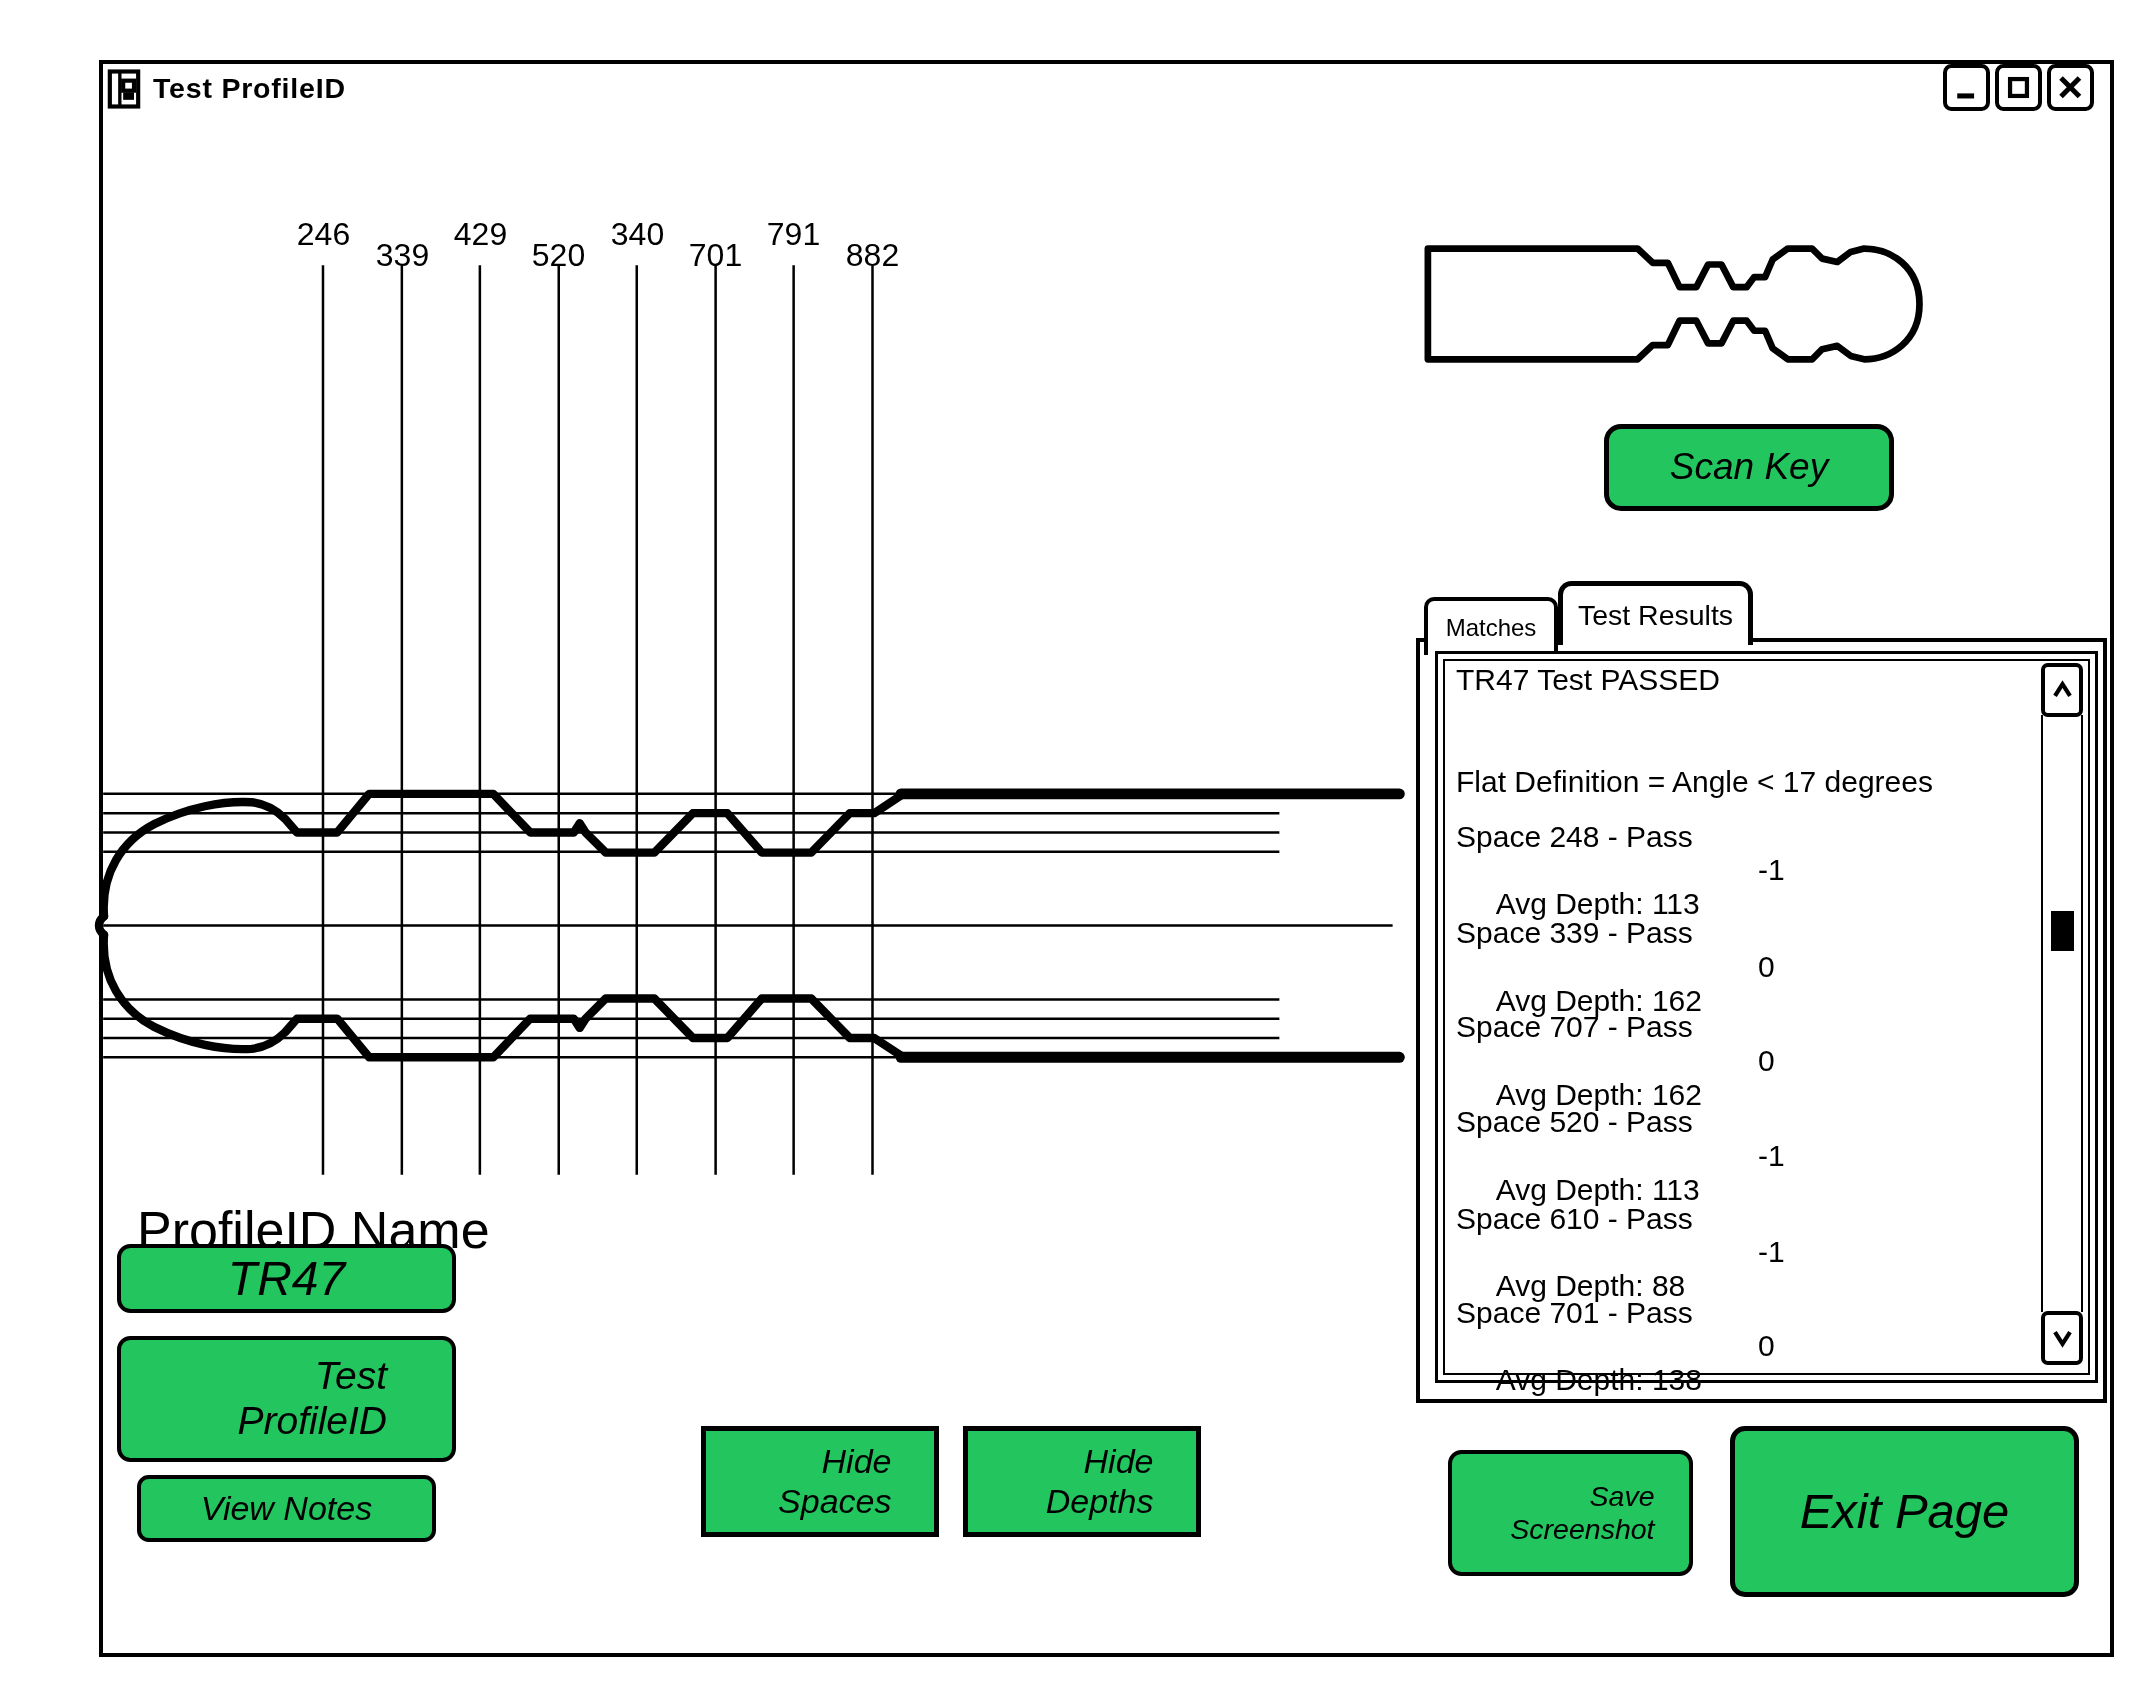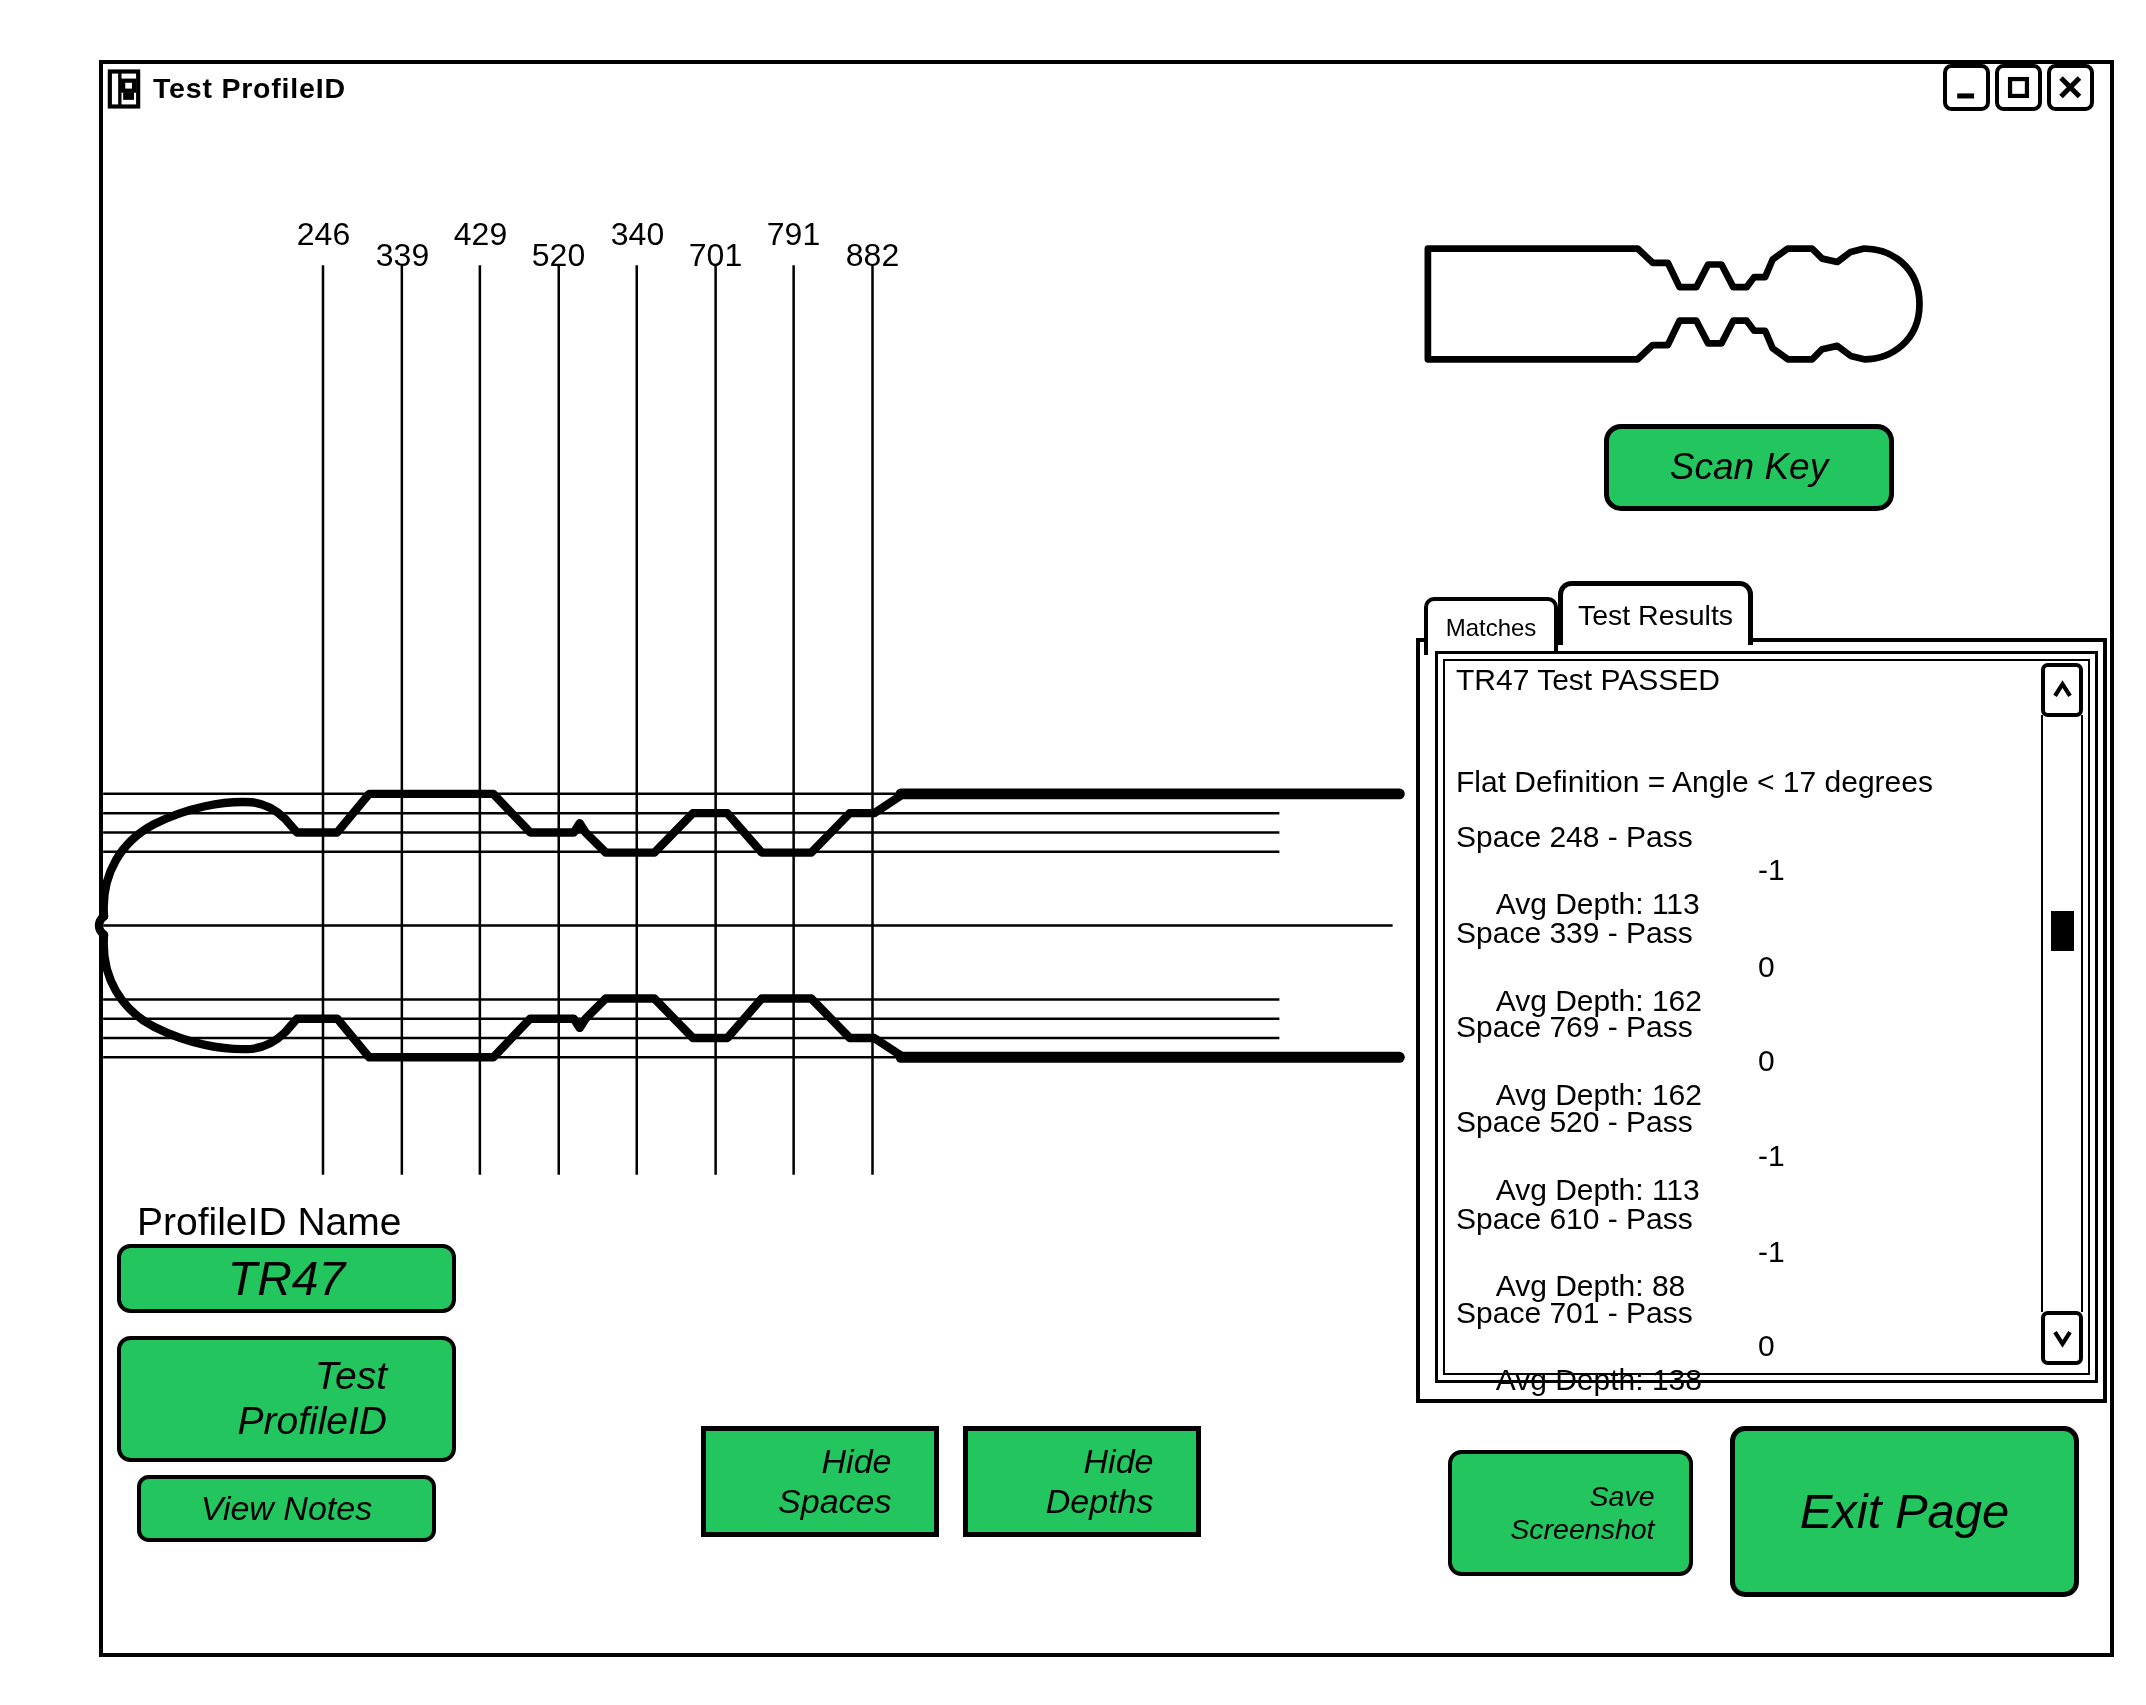--- a/index.html
+++ b/index.html
@@ -20,21 +20,21 @@
   .tab-active{left:1558px;top:581px;width:195px;height:64px;border:5px solid #000;border-bottom:none;
               border-radius:13.4px 13.4px 0 0;font-size:28.5px;z-index:4;}
   .tab-container{left:1416px;top:638px;width:691px;height:765px;border:4.2px solid #000;background:#fff;z-index:1;}
   .panel-outer{left:1435px;top:651px;width:663px;height:732px;border:3.4px solid #000;padding:5px;background:#fff;z-index:2;}
   .panel-inner{border:2.5px solid #000;width:100%;height:100%;box-sizing:border-box;background:#fff;}
   .ptext{font-size:30px;white-space:pre;z-index:5;}
   .scroll-box{left:2041px;width:42px;border:4.2px solid #000;border-radius:6.7px;background:#fff;z-index:6;
               display:flex;align-items:center;justify-content:center;}
   .scroll-track{left:2041px;top:715px;width:42px;height:597px;border-left:2.5px solid #000;border-right:2.5px solid #000;z-index:5;}
   .scroll-thumb{left:2051px;top:911px;width:22.7px;height:40px;background:#000;z-index:6;}
-  .form-label{font-size:39px;}
+  .form-label{font-size:52px;}
   svg{display:block;}
 </style>
 </head>
 <body>
 
 <div class="stage">
 
   <div class="abs window-frame"></div>
 
   <span class="abs" style="left:107px;top:69px;">
@@ -152,21 +152,21 @@
     <span>Avg Depth: 113</span>
     <span class="abs" style="left:294px;top:0;">-1</span>
   </div>
 
   <div class="abs ptext" style="left:1456px;top:916px;">Space 339 - Pass</div>
   <div class="abs ptext" style="left:1464px;top:950px;width:587px;">
     <span>Avg Depth: 162</span>
     <span class="abs" style="left:294px;top:0;">0</span>
   </div>
 
-  <div class="abs ptext" style="left:1456px;top:1010px;">Space 769 - Pass</div>
+  <div class="abs ptext" style="left:1456px;top:1010px;">Space 707 - Pass</div>
   <div class="abs ptext" style="left:1464px;top:1044px;width:587px;">
     <span>Avg Depth: 162</span>
     <span class="abs" style="left:294px;top:0;">0</span>
   </div>
 
   <div class="abs ptext" style="left:1456px;top:1105px;">Space 520 - Pass</div>
   <div class="abs ptext" style="left:1464px;top:1139px;width:587px;">
     <span>Avg Depth: 113</span>
     <span class="abs" style="left:294px;top:0;">-1</span>
   </div>

